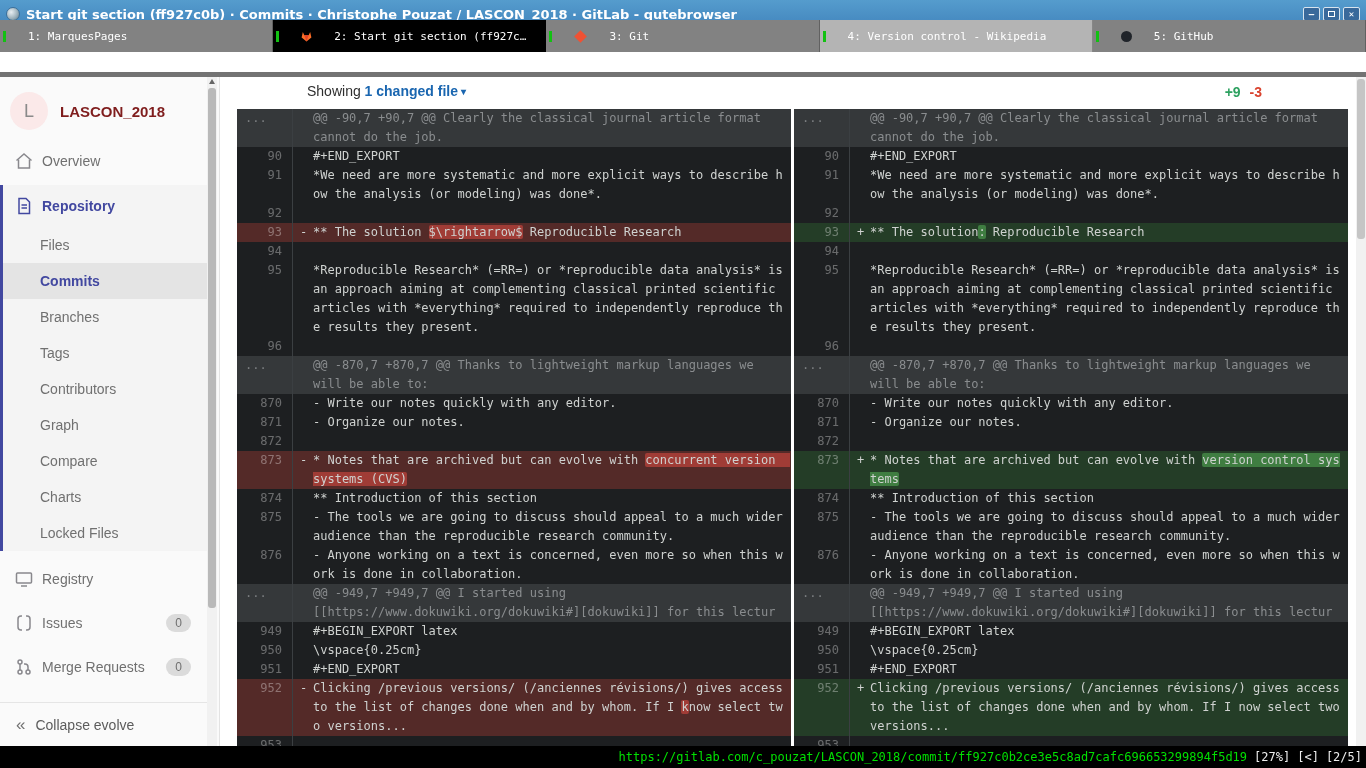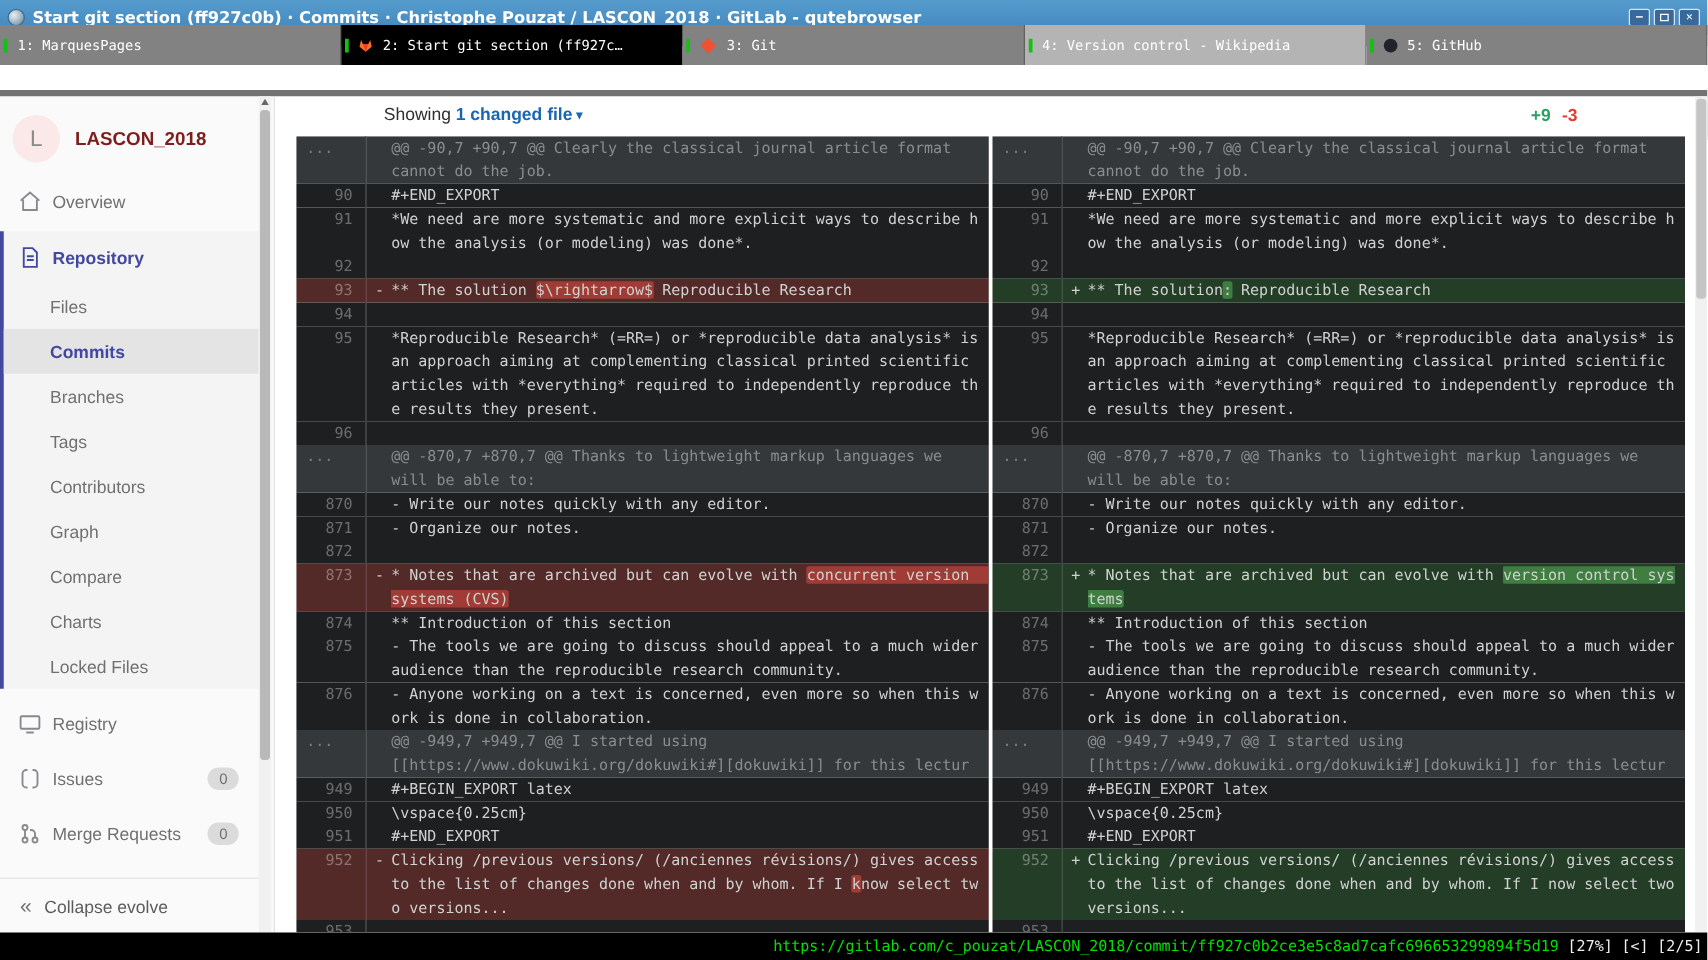--- a/index.html
+++ b/index.html
@@ -16,21 +16,21 @@
   #titlebar .ttl{flex:1;white-space:nowrap;overflow:hidden;}
   .win-btns{display:flex;gap:3px;margin-right:2px;}
   .win-btn{width:17px;height:14px;background:#39699b;border:1px solid #d8e4ee;
     border-radius:2px;color:#fff;font:bold 9px "DejaVu Sans Mono",monospace;
     display:flex;align-items:center;justify-content:center;line-height:1;}
   .max-glyph{width:7px;height:6px;border:1px solid #fff;display:block;}
 
   
   #tabbar{position:absolute;top:20px;left:0;right:0;height:17px;display:flex;
     background:#828282;font:11px "DejaVu Sans Mono",monospace;color:#fff;}
-  .tab{flex:1;display:flex;align-items:center;gap:8px;padding:16px 3px;background:#828282;
+  .tab{flex:1;display:flex;align-items:center;gap:22px;padding:16px 3px;background:#828282;
     border-right:1px solid rgba(0,0,0,.25);overflow:hidden;white-space:nowrap;}
   .tab.sel{background:#000;}
   .tab.shade{background:#b4b4b4;}
   .tind{width:3px;height:11px;background:#12c112;flex:none;}
   .fav{flex:none;display:inline-block;}
   .fav-git{width:9px;height:9px;background:#f05133;transform:rotate(45deg);margin:0 2px;}
   .fav-github{width:11px;height:11px;border-radius:50%;background:#20242a;}
   .tlabel{overflow:hidden;text-overflow:clip;}
 
   

